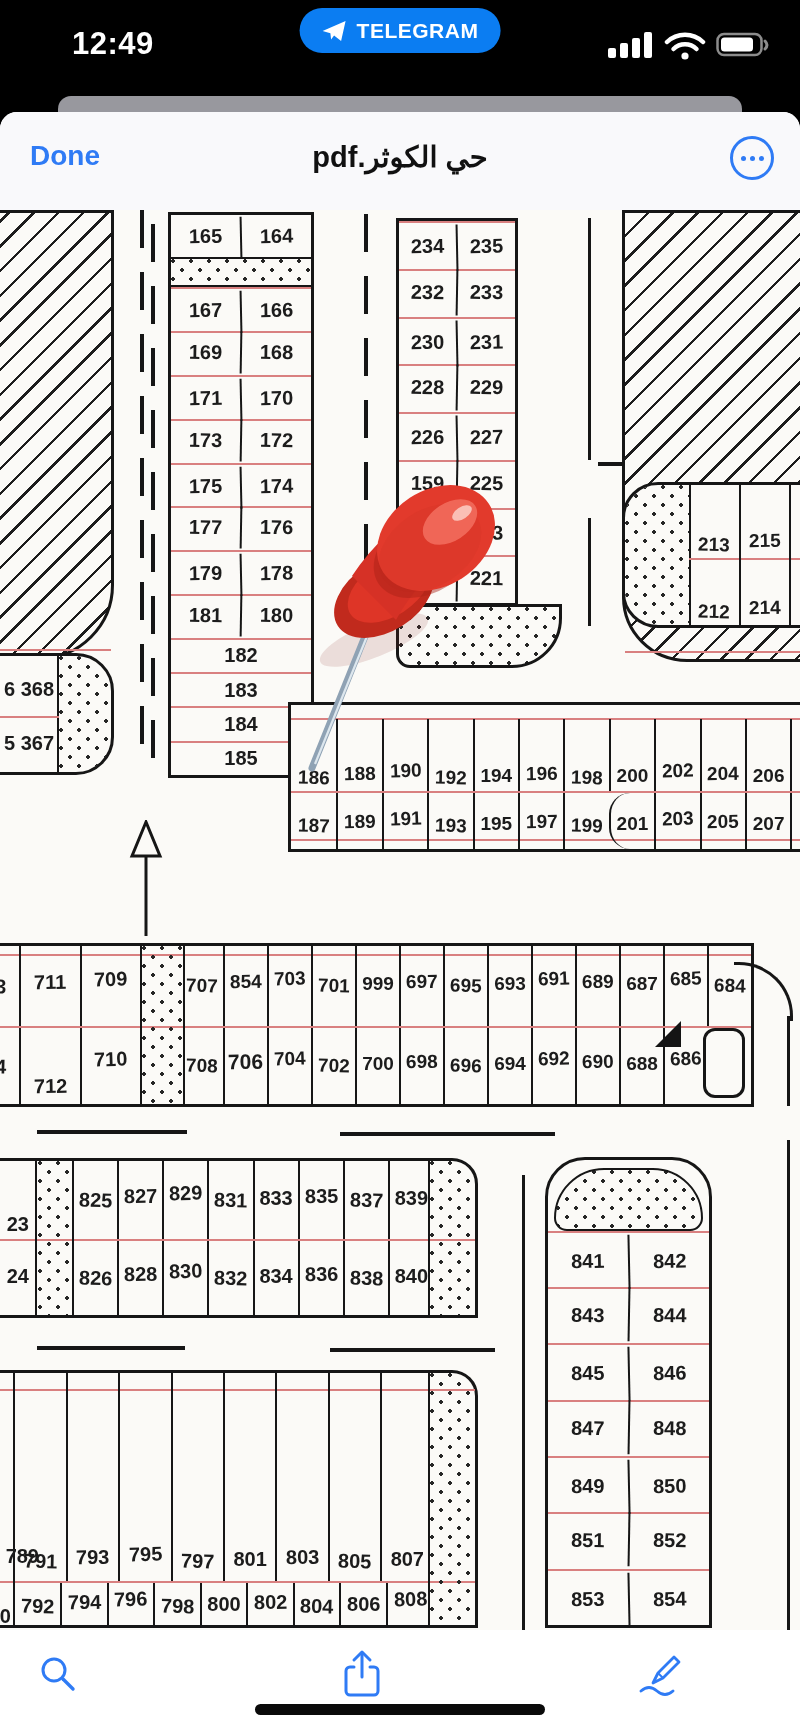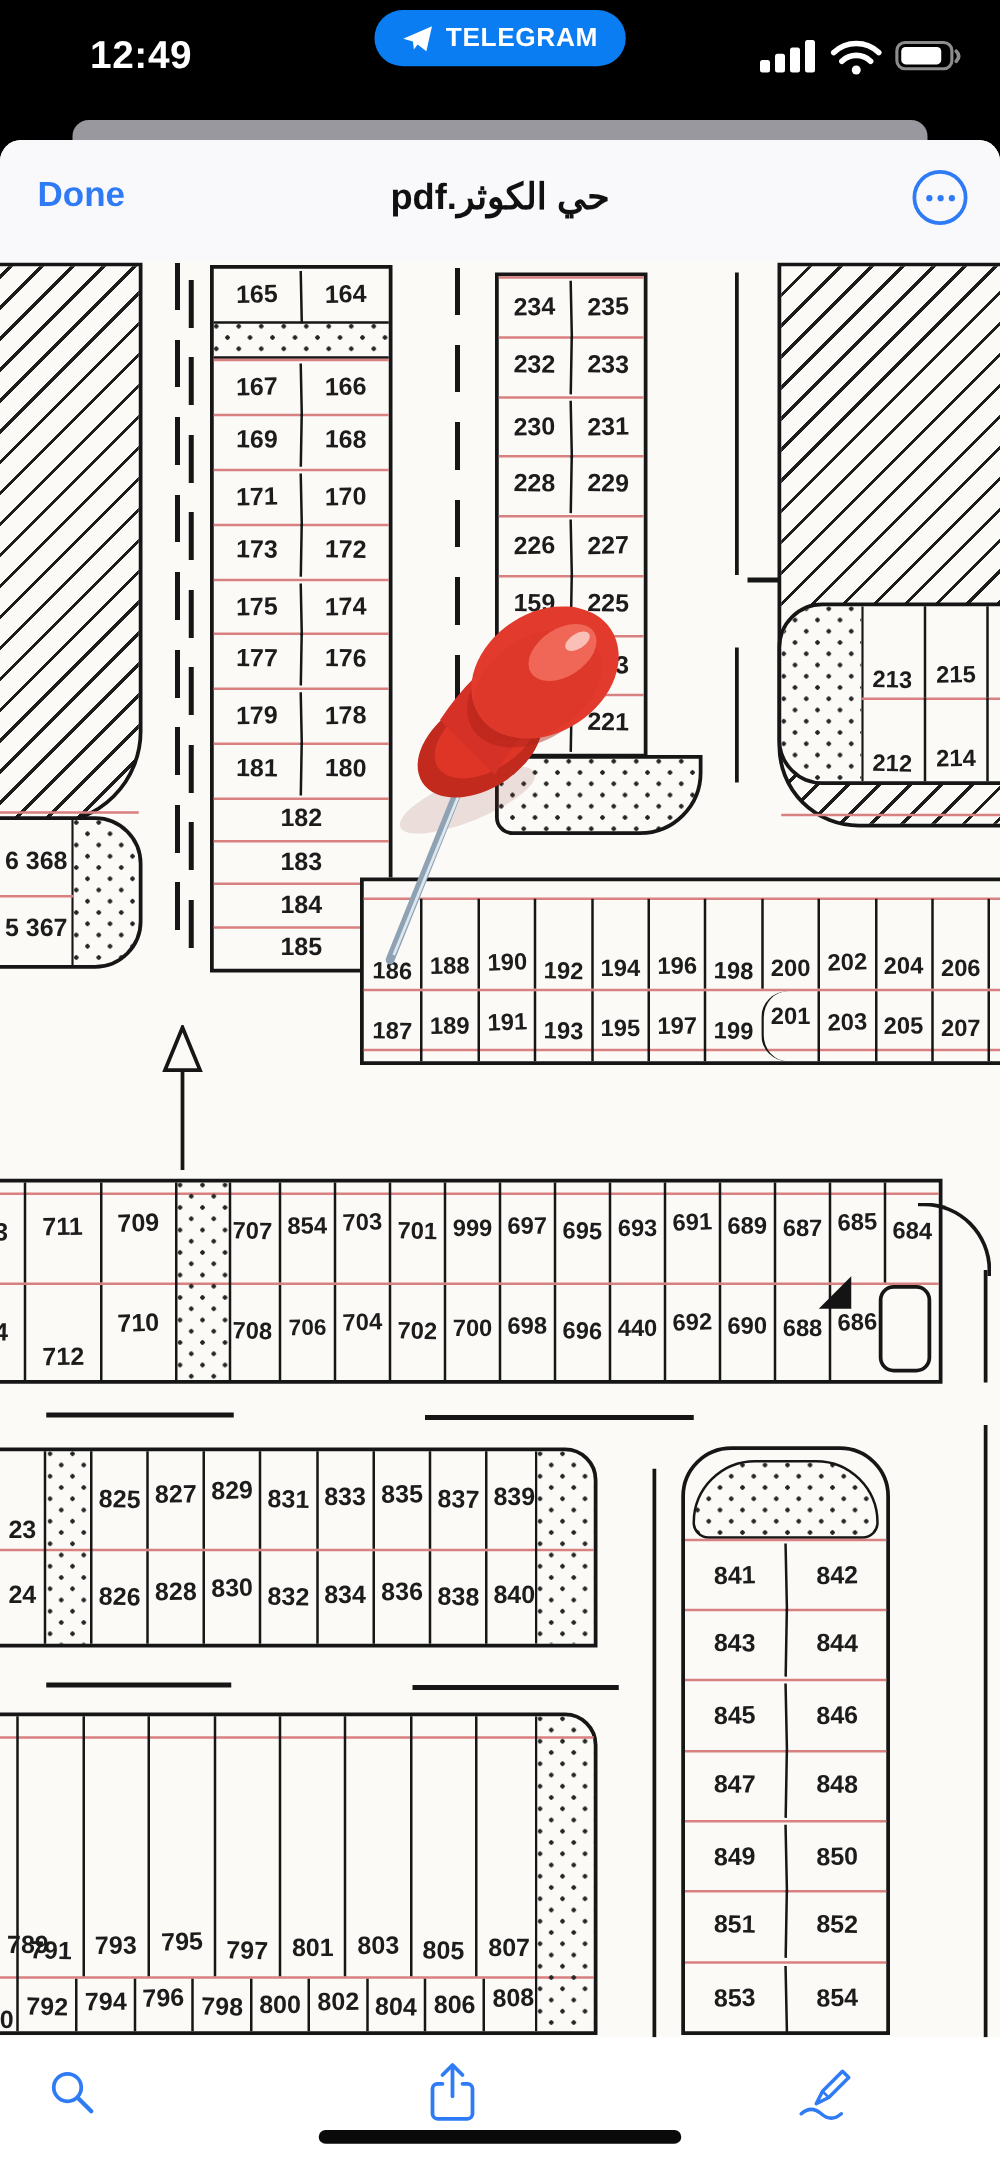--- a/index.html
+++ b/index.html
@@ -283,21 +283,21 @@
             </div>
             <div class="c" style="flex:0 0 45.4px;padding-bottom:14px;">
               <span class="num" style="font-size:19px;">195</span>
             </div>
             <div class="c" style="flex:0 0 45.4px;padding-bottom:14px;">
               <span class="num" style="font-size:19px;">197</span>
             </div>
             <div class="c" style="flex:0 0 45.4px;padding-bottom:14px;">
               <span class="num" style="font-size:19px;">199</span>
             </div>
-            <div class="c" style="flex:0 0 45.4px;padding-bottom:24px;border-radius:21px;">
+            <div class="c" style="flex:0 0 45.4px;padding-bottom:14px;border-radius:21px;">
               <span class="num" style="font-size:19px;">201</span>
             </div>
             <div class="c" style="flex:0 0 45.4px;padding-bottom:14px;">
               <span class="num" style="font-size:19px;">203</span>
             </div>
             <div class="c" style="flex:0 0 45.4px;padding-bottom:14px;">
               <span class="num" style="font-size:19px;">205</span>
             </div>
             <div class="c" style="flex:0 0 45.4px;padding-bottom:14px;">
               <span class="num" style="font-size:19px;">207</span>
@@ -378,39 +378,39 @@
             <div class="c" style="flex:1;align-items:center;">
               <span class="num" style="font-size:19px;">684</span>
             </div>
           </div>
         <div class="cells" style="position:absolute;left:220px;top:82px;right:44px;bottom:0;">
 
         <div class="c" style="flex:1;align-items:center;">
               <span class="num" style="font-size:19px;">708</span>
             </div>
             <div class="c" style="flex:1;align-items:center;">
-              <span class="num" style="font-size:18px;">706</span>
+              <span class="num" style="font-size:21px;">706</span>
             </div>
             <div class="c" style="flex:1;align-items:center;">
               <span class="num" style="font-size:19px;">704</span>
             </div>
             <div class="c" style="flex:1;align-items:center;">
               <span class="num" style="font-size:19px;">702</span>
             </div>
             <div class="c" style="flex:1;align-items:center;">
               <span class="num" style="font-size:19px;">700</span>
             </div>
             <div class="c" style="flex:1;align-items:center;">
               <span class="num" style="font-size:19px;">698</span>
             </div>
             <div class="c" style="flex:1;align-items:center;">
               <span class="num" style="font-size:19px;">696</span>
             </div>
             <div class="c" style="flex:1;align-items:center;">
-              <span class="num" style="font-size:19px;">440</span>
+              <span class="num" style="font-size:19px;">694</span>
             </div>
             <div class="c" style="flex:1;align-items:center;">
               <span class="num" style="font-size:19px;">692</span>
             </div>
             <div class="c" style="flex:1;align-items:center;">
               <span class="num" style="font-size:19px;">690</span>
             </div>
             <div class="c" style="flex:1;align-items:center;">
               <span class="num" style="font-size:19px;">688</span>
             </div>

